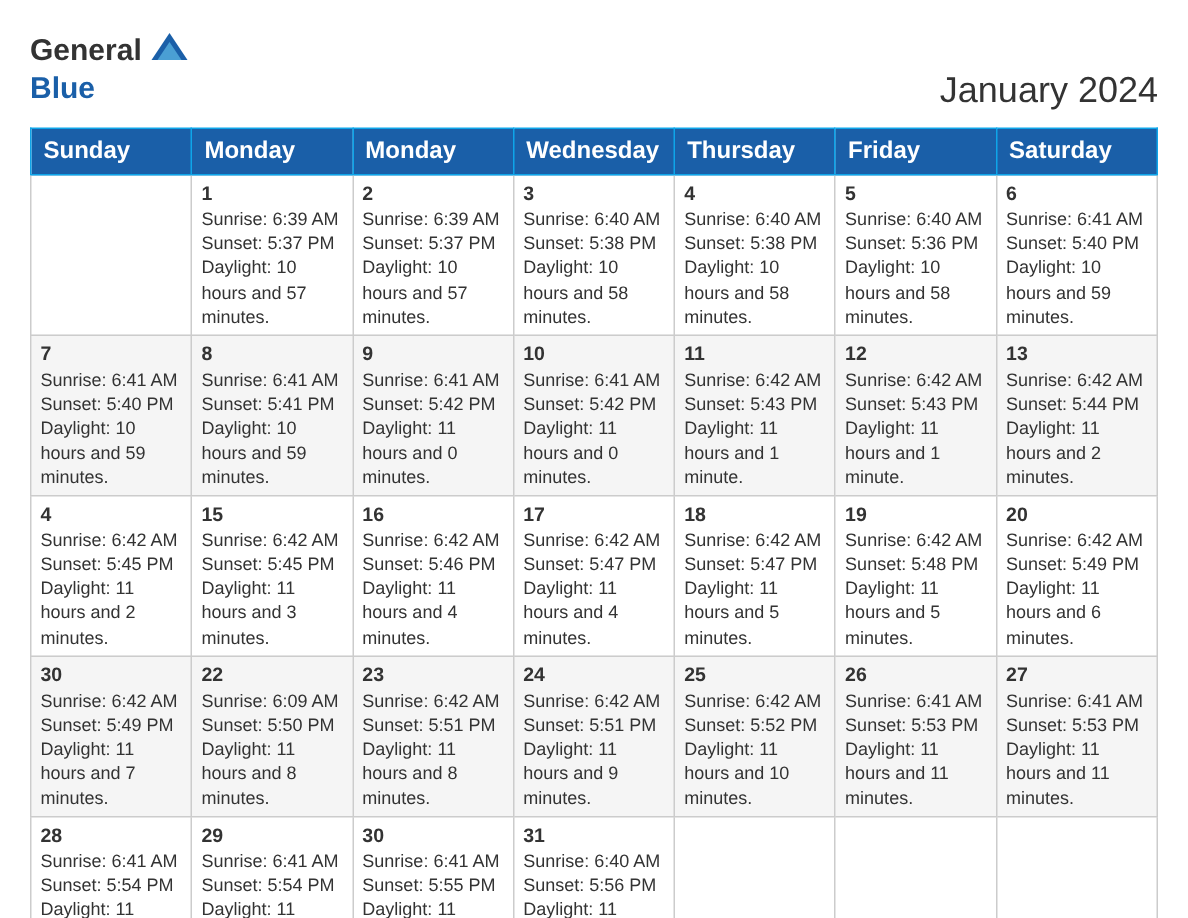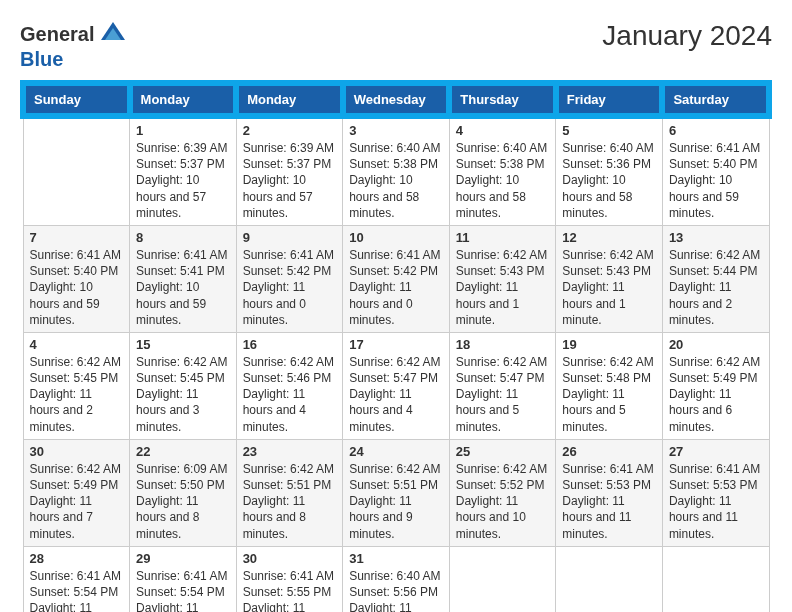--- a/index.html
+++ b/index.html
@@ -34,41 +34,42 @@
     .logo-blue { color: #1a5fa8; text-align: right; }
     .logo-icon {
       width: 28px;
       height: 28px;
       margin-left: 3px;
     }
     .title-block {
       text-align: right;
     }
     .month-title {
-      font-size: 28px;
+      font-size: 24px;
       color: #333;
       font-weight: normal;
+      margin-top: 27px;
     }
     .subtitle {
       font-size: 16px;
       color: #555;
     }
     .calendar {
       width: 100%;
       border-collapse: collapse;
       border: 1px solid #ccc;
     }
     .calendar th {
       background-color: #1a5fa8;
       color: #fff;
       text-align: left;
       padding: 6px 8px;
-      font-size: 13px;
+      font-size: 16px;
       font-weight: bold;
-      border: 6px solid #0ea5e9;
+      border: 1px solid #0ea5e9;
       margin-left: 20px;
     }
     .calendar td {
       vertical-align: top;
       border: 1px solid #ccc;
       padding: 4px 6px;
       width: 14.28%;
       min-height: 80px;
       background: #fff;
     }

